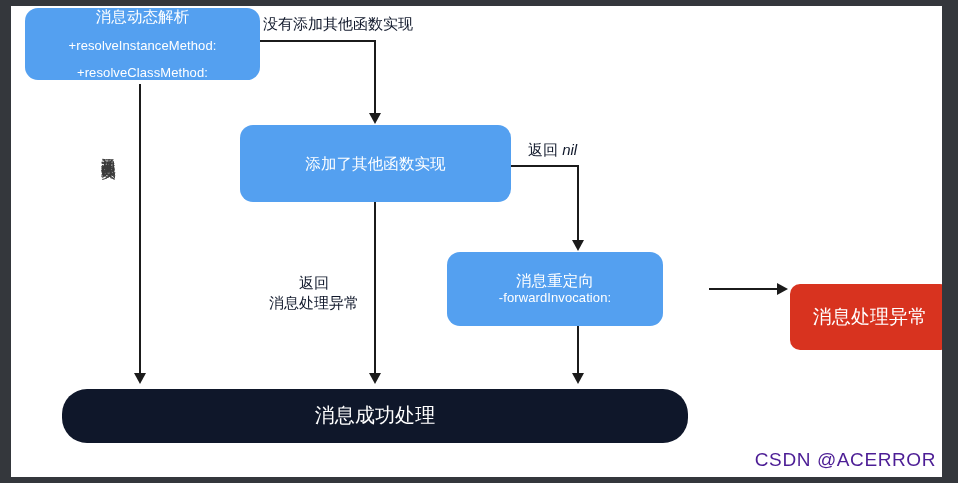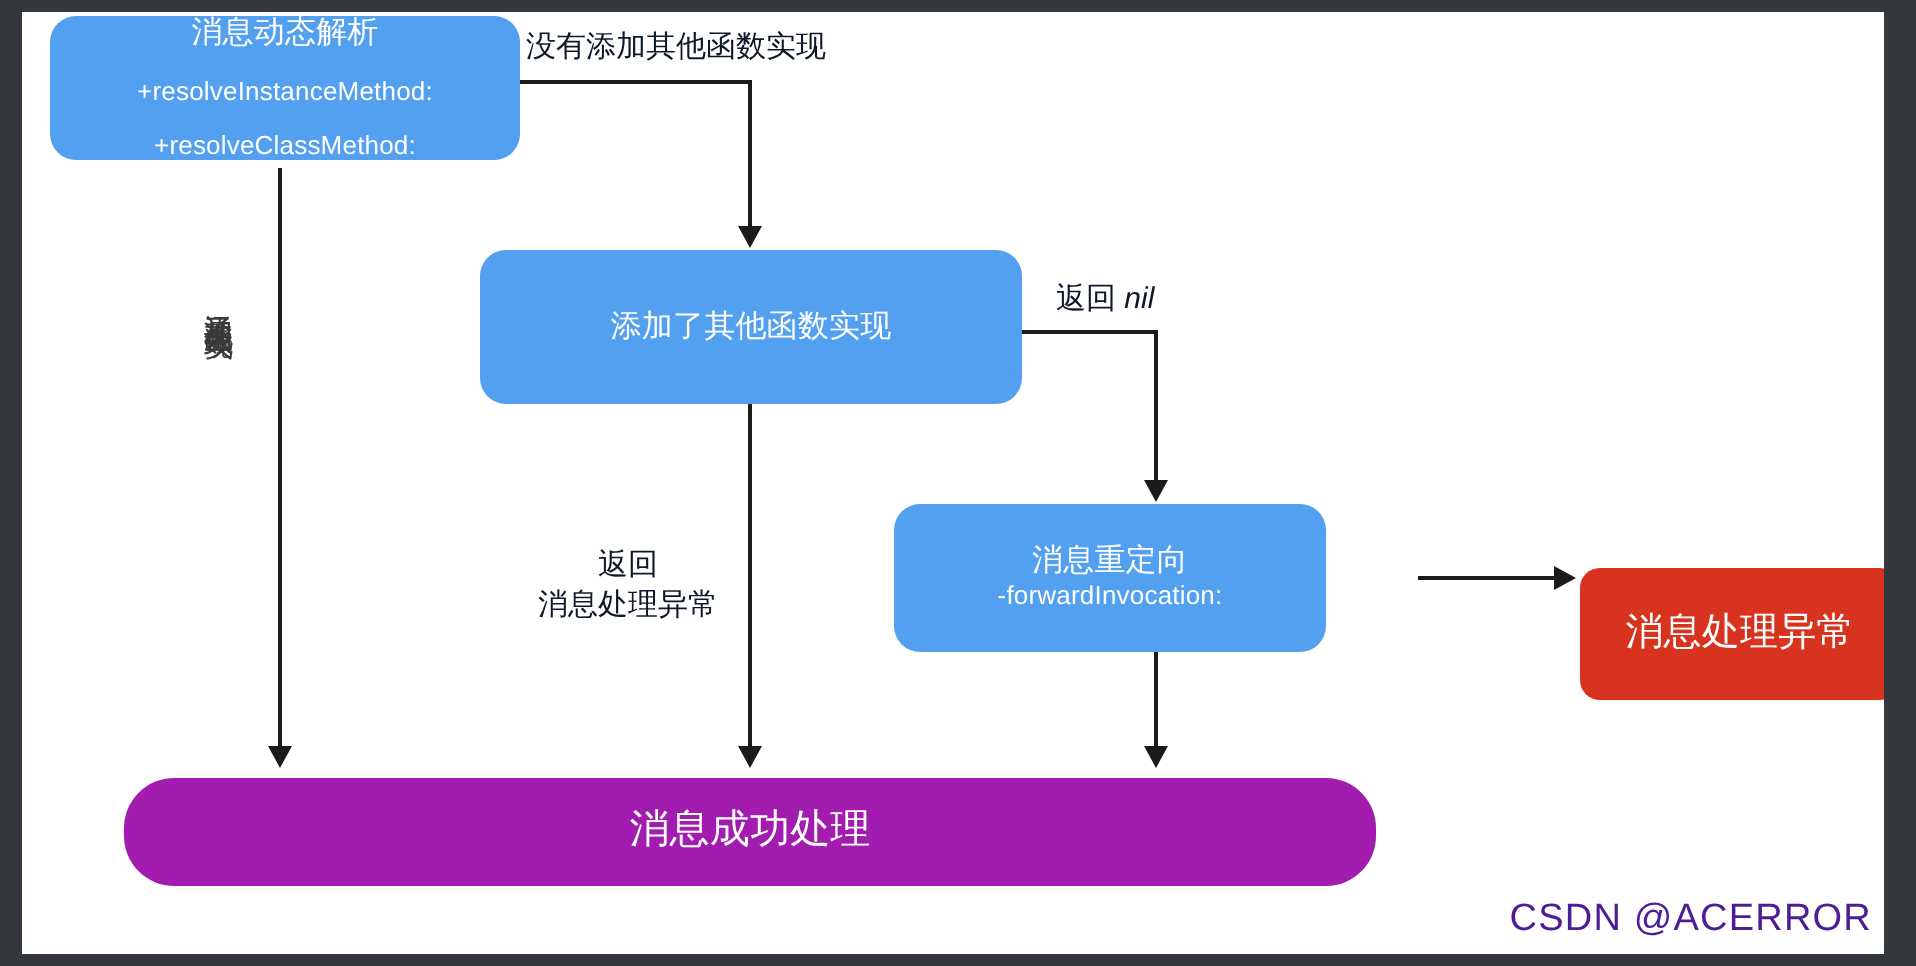--- a/index.html
+++ b/index.html
@@ -38,21 +38,21 @@
     justify-content: center;
     color: #ffffff;
     text-align: center;
     border-radius: 13px;
     line-height: 1.16;
     letter-spacing: 0.1px;
   }
   .node.blue  { background: #54a0f0; }
   .node.red   { background: #d8331f; border-radius: 10px; }
   .node.green { background: #8ed martial; }
-  .node.green { background: #a21caf; border-radius: 25px; }
+  .node.green { background: #0f172a; border-radius: 25px; }
 
   .node .cn {
     font-size: 15.5px;
     font-weight: 500;
   }
   .node .mono-line {
     font-size: 13px;
     font-weight: 400;
     white-space: nowrap;
   }

